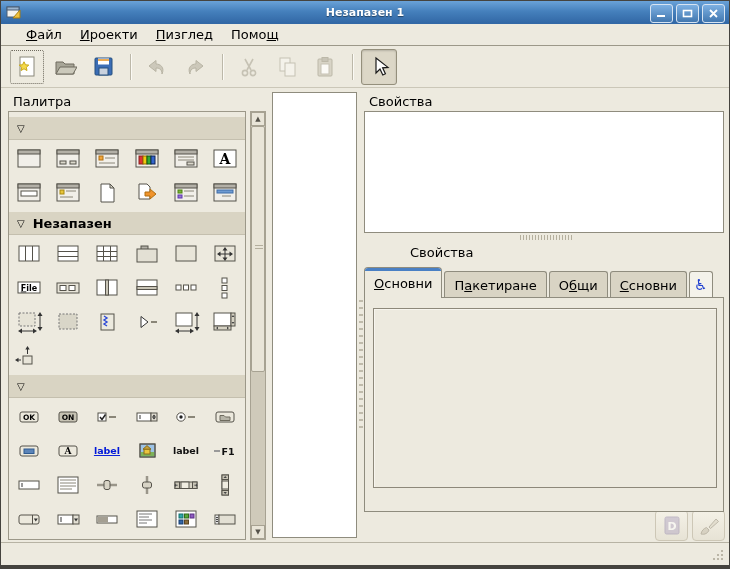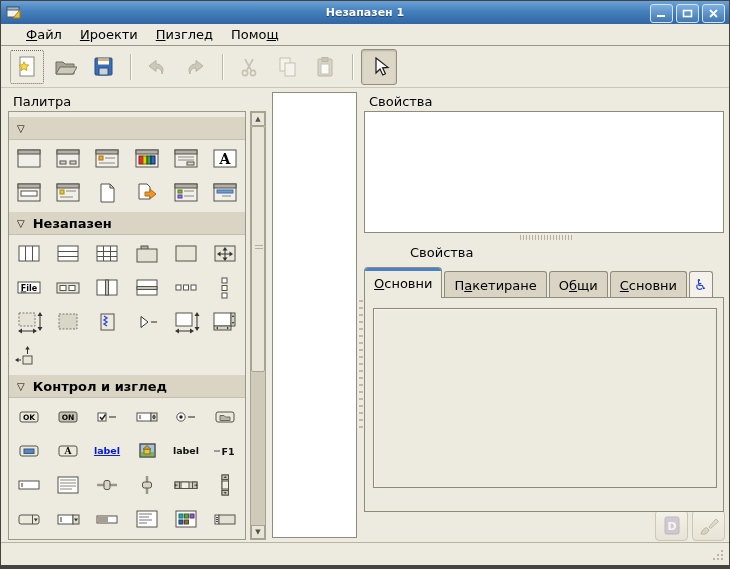--- a/index.html
+++ b/index.html
@@ -497,21 +497,20 @@
                 <path d="M13.5 2 l-2.2 3.5 h4.4z" fill="#333"></path>
                 <line x1="3" y1="16" x2="7" y2="16" stroke="#333" stroke-width="1"></line>
                 <path d="M1 16 l3.5 -2.2 v4.4z" fill="#333"></path>
               </svg>
             </span>
           </div>
         </div>
         <div class="p-gap"></div>
         <div class="p-section-hd">
           <span class="tri">▽</span>
-          <span>Контрол и изглед</span>
         </div>
         <div class="p-grid">
           <div class="p-item">
             <span>
               <svg width="30" height="24" viewBox="0 0 30 24">
                 <rect x="6" y="7" width="18" height="10" rx="2" fill="#ece9dd" stroke="#55524a"></rect>
                 <text x="15" y="14.5" font-size="7.5" font-weight="bold" text-anchor="middle" fill="#000" font-family="DejaVu Sans,sans-serif">OK</text>
               </svg>
             </span>
           </div>

